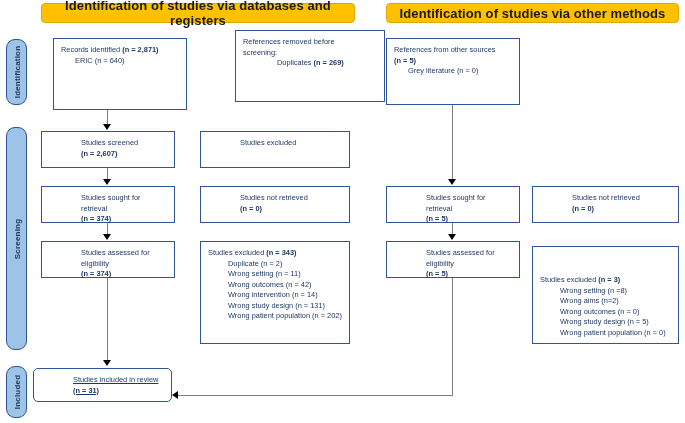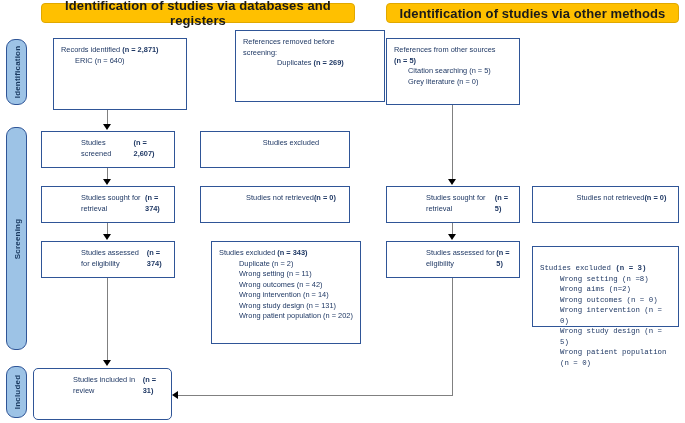--- a/index.html
+++ b/index.html
@@ -66,21 +66,21 @@
     line-height: 1.42;
   }
   .box.rounded { border-radius: 5px; }
   .box .b { font-weight: bold; }
   .box .indent { padding-left: 20px; display: block; }
   .box .indent-sm { padding-left: 14px; display: block; }
   .box .indent-lg { padding-left: 34px; display: block; }
   .box .vcenter-wrap { display: block; }
   .box.vmid {
     display: flex;
-    justify-content: center;
+    flex-direction: column;
     padding-left: 39px;
   }
 
   
   .vline {
     position: absolute;
     width: 1.2px;
     background: #808080;
   }
   .hline {
@@ -156,63 +156,61 @@
   <div class="box vmid" style="left:200px; top:186px; width:150px; height:37px;">
     <span>Studies not retrieved</span>
     <span class="b">(n = 0)</span>
   </div>
 
   <div class="box vmid" style="left:41px; top:241px; width:134px; height:37px;">
     <span>Studies assessed for eligibility</span>
     <span class="b">(n = 374)</span>
   </div>
 
-  <div class="box" style="left:200px; top:241px; width:150px; height:103px;margin-left:11px;">
+  <div class="box" style="left:200px; top:241px; width:150px; height:103px;">
     <span class="vcenter-wrap"><span>Studies excluded </span><span class="b">(n = 343)</span></span>
     <span class="indent">Duplicate (n = 2)</span>
     <span class="indent">Wrong setting (n = 11)</span>
     <span class="indent">Wrong outcomes (n = 42)</span>
     <span class="indent">Wrong intervention (n = 14)</span>
     <span class="indent">Wrong study design (n = 131)</span>
     <span class="indent">Wrong patient population (n = 202)</span>
   </div>
 
   <div class="box" style="left:386px; top:38px; width:134px; height:67px;">
     <span class="vcenter-wrap">References from other sources</span>
     <span class="vcenter-wrap b">(n = 5)</span>
-    <span class="indent-sm">Citation searching (n = 5)</span>
     <span class="indent-sm">Grey literature (n = 0)</span>
   </div>
 
   <div class="box vmid" style="left:386px; top:186px; width:134px; height:37px;">
     <span>Studies sought for retrieval</span>
     <span class="b">(n = 5)</span>
   </div>
 
   <div class="box vmid" style="left:532px; top:186px; width:147px; height:37px;">
     <span>Studies not retrieved</span>
     <span class="b">(n = 0)</span>
   </div>
 
   <div class="box vmid" style="left:386px; top:241px; width:134px; height:37px;">
     <span>Studies assessed for eligibility</span>
     <span class="b">(n = 5)</span>
   </div>
 
-  <div class="box" style="left:532px; top:246px; width:147px; height:81px; padding-top:16px;font-family:Liberation Mono, monospace;">
+  <div class="box" style="left:532px; top:246px; width:147px; height:98px; padding-top:28px;">
     <span class="vcenter-wrap"><span>Studies excluded </span><span class="b">(n = 3)</span></span>
     <span class="indent">Wrong setting (n =8)</span>
     <span class="indent">Wrong aims (n=2)</span>
     <span class="indent">Wrong outcomes (n = 0)</span>
-    <span class="indent">Wrong intervention (n = 0)</span>
     <span class="indent">Wrong study design (n = 5)</span>
     <span class="indent">Wrong patient population (n = 0)</span>
   </div>
 
-  <div class="box rounded vmid" style="left:33px; top:368px; width:139px; height:52px;">
+  <div class="box rounded vmid" style="left:33px; top:368px; width:139px; height:34px;text-decoration:underline;">
     <span>Studies included in review</span>
     <span class="b">(n = 31)</span>
   </div>
 
   <div class="vline" style="left:107px; top:110px; height:15px;"></div>
   <div class="arrow-down" style="left:103px; top:124px;"></div>
 
   <div class="vline" style="left:107px; top:168px; height:12px;"></div>
   <div class="arrow-down" style="left:103px; top:179px;"></div>
 

